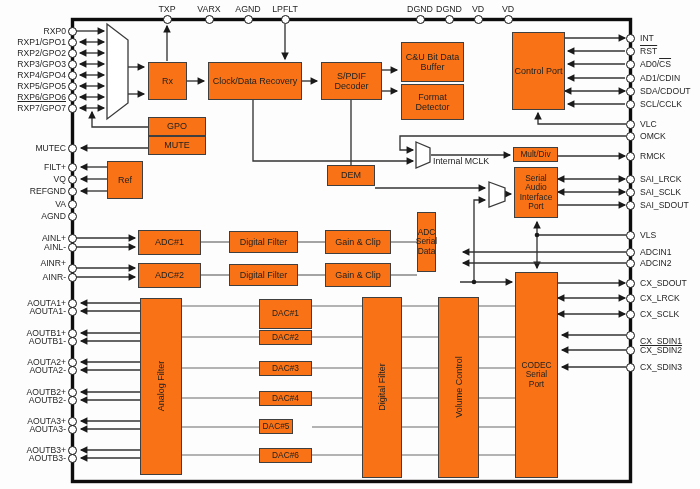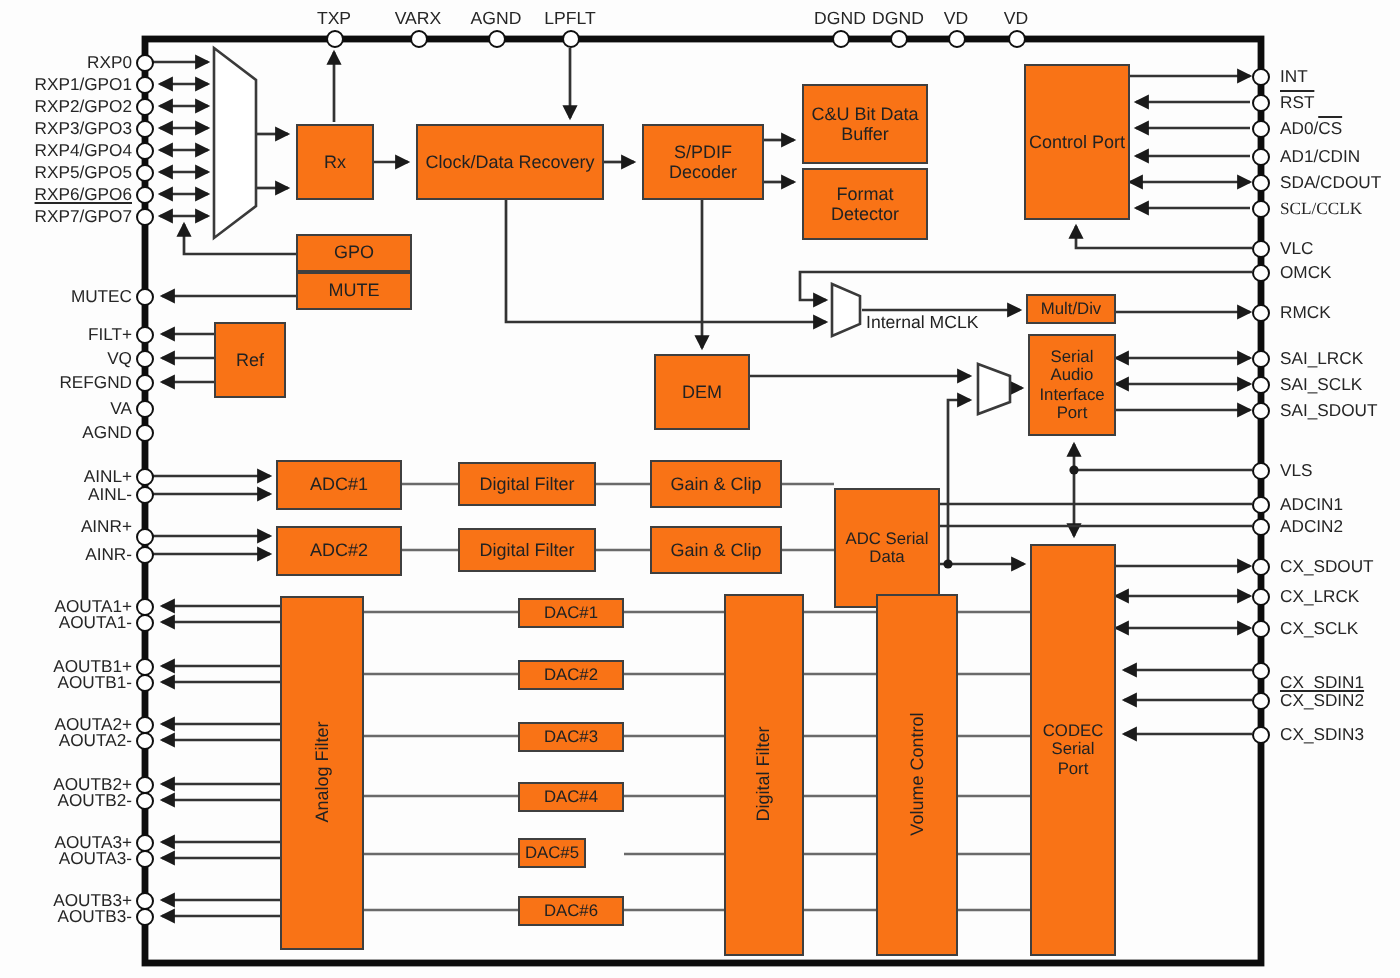--- a/index.html
+++ b/index.html
@@ -194,21 +194,21 @@
     </div>
   <div class="blk" style="left:107px;top:161px;width:36px;height:38px">
       <span>Ref</span>
     </div>
   <div class="blk sm" style="left:513px;top:147px;width:45px;height:15px">
       <span>Mult/Div</span>
     </div>
   <div class="blk sm" style="left:514px;top:167px;width:44px;height:51px">
       <span>Serial Audio Interface Port</span>
     </div>
-  <div class="blk" style="left:327px;top:177px;width:48px;height:38px">
+  <div class="blk" style="left:327px;top:165px;width:48px;height:21px">
       <span>DEM</span>
     </div>
   <div class="freelabel" style="left:433px;top:156px">Internal MCLK</div>
 
   <div class="blk" style="left:138px;top:230px;width:63px;height:25px">
       <span>ADC#1</span>
     </div>
   <div class="blk" style="left:229px;top:231px;width:69px;height:22px">
       <span>Digital Filter</span>
     </div>
@@ -217,28 +217,28 @@
     </div>
   <div class="blk" style="left:138px;top:263px;width:63px;height:25px">
       <span>ADC#2</span>
     </div>
   <div class="blk" style="left:229px;top:264px;width:69px;height:22px">
       <span>Digital Filter</span>
     </div>
   <div class="blk" style="left:325px;top:263px;width:66px;height:24px">
       <span>Gain &amp; Clip</span>
     </div>
-  <div class="blk sm" style="left:417px;top:244px;width:53px;height:60px">
+  <div class="blk sm" style="left:417px;top:212px;width:19px;height:60px">
       <span>ADC Serial Data</span>
     </div>
 
   <div class="blk vert" style="left:140px;top:298px;width:42px;height:177px">
       <span>Analog Filter</span>
     </div>
-  <div class="blk sm" style="left:259px;top:299px;width:53px;height:15px">
+  <div class="blk sm" style="left:259px;top:299px;width:53px;height:30px">
       <span>DAC#1</span>
     </div>
   <div class="blk sm" style="left:259px;top:330px;width:53px;height:15px">
       <span>DAC#2</span>
     </div>
   <div class="blk sm" style="left:259px;top:361px;width:53px;height:15px">
       <span>DAC#3</span>
     </div>
   <div class="blk sm" style="left:259px;top:391px;width:53px;height:15px">
       <span>DAC#4</span>
@@ -340,21 +340,21 @@
       <div class="rplabel" style="top: 33.5px;">INT</div>
       <div class="pin" style="left: 625.5px; top: 46.5px;"></div>
       <div class="rplabel" style="top: 46.5px;"><span class="ov">RST</span></div>
       <div class="pin" style="left: 625.5px; top: 59.5px;"></div>
       <div class="rplabel" style="top: 59.5px;"><span>AD0/</span><span class="ov">CS</span></div>
       <div class="pin" style="left: 625.5px; top: 73.5px;"></div>
       <div class="rplabel" style="top: 73.5px;">AD1/CDIN</div>
       <div class="pin" style="left: 625.5px; top: 86.5px;"></div>
       <div class="rplabel" style="top: 86.5px;">SDA/CDOUT</div>
       <div class="pin" style="left: 625.5px; top: 99.5px;"></div>
-      <div class="rplabel" style="top: 99.5px; font-family: Liberation Serif, serif;">SCL/CCLK</div>
+      <div class="rplabel" style="top: 99.5px;">SCL/CCLK</div>
       <div class="pin" style="left: 625.5px; top: 119.5px;"></div>
       <div class="rplabel" style="top: 119.5px;">VLC</div>
       <div class="pin" style="left: 625.5px; top: 131.5px;"></div>
       <div class="rplabel" style="top: 131.5px;">OMCK</div>
       <div class="pin" style="left: 625.5px; top: 151.5px;"></div>
       <div class="rplabel" style="top: 151.5px;">RMCK</div>
       <div class="pin" style="left: 625.5px; top: 174.5px;"></div>
       <div class="rplabel" style="top: 174.5px;">SAI_LRCK</div>
       <div class="pin" style="left: 625.5px; top: 187.5px;"></div>
       <div class="rplabel" style="top: 187.5px;">SAI_SCLK</div>

